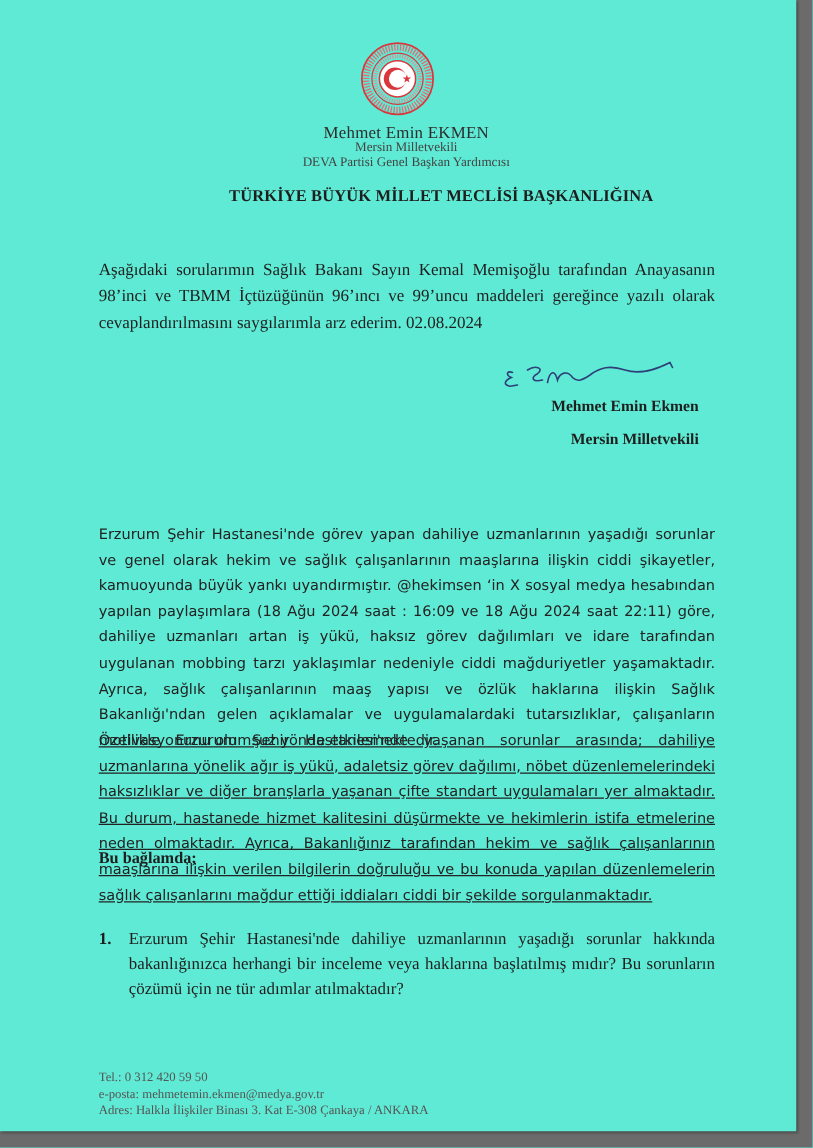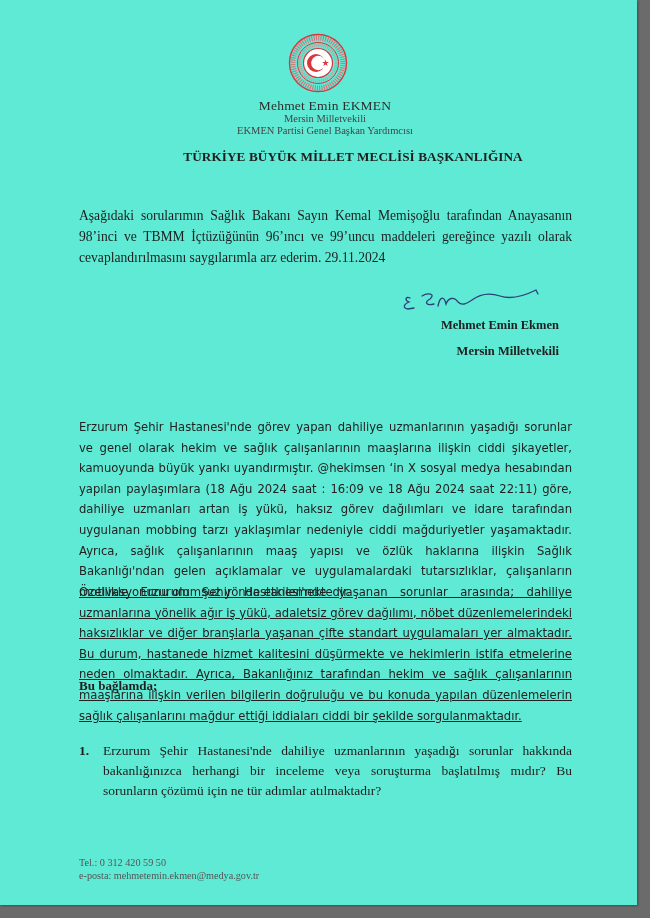--- a/index.html
+++ b/index.html
@@ -83,44 +83,45 @@
     <circle cx="30" cy="30" r="20.5" fill="none" stroke="#d9363e" stroke-width="1"></circle>
     <circle cx="30" cy="30" r="18" fill="none" stroke="#e58a8e" stroke-width="3" stroke-dasharray="0.8 1.2"></circle>
     <circle cx="30" cy="30" r="14.5" fill="#fff" stroke="#d9363e" stroke-width="1.2"></circle>
     <circle cx="28" cy="30" r="9" fill="#d9363e"></circle>
     <circle cx="30.3" cy="30" r="7.2" fill="#fff"></circle>
     <polygon points="37.5,26.5 38.3,29 40.9,29 38.8,30.5 39.6,33 37.5,31.5 35.4,33 36.2,30.5 34.1,29 36.7,29" fill="#d9363e"></polygon>
   </svg>
 
   <div class="hdr hdr-name serif">Mehmet Emin EKMEN</div>
   <div class="hdr hdr-role serif">Mersin Milletvekili</div>
-  <div class="hdr hdr-party serif">EKMEN Partisi Genel Başkan Yardımcısı</div>
+  <div class="hdr hdr-party serif">DEVA Partisi Genel Başkan Yardımcısı</div>
 
   <div class="title serif">TÜRKİYE BÜYÜK MİLLET MECLİSİ BAŞKANLIĞINA</div>
 
-  <div class="intro serif">Aşağıdaki sorularımın Sağlık Bakanı Sayın Kemal Memişoğlu tarafından Anayasanın 98’inci ve TBMM İçtüzüğünün 96’ıncı ve 99’uncu maddeleri gereğince yazılı olarak cevaplandırılmasını saygılarımla arz ederim. 29.11.2024</div>
+  <div class="intro serif">Aşağıdaki sorularımın Sağlık Bakanı Sayın Kemal Memişoğlu tarafından Anayasanın 98’inci ve TBMM İçtüzüğünün 96’ıncı ve 99’uncu maddeleri gereğince yazılı olarak cevaplandırılmasını saygılarımla arz ederim. 02.08.2024</div>
 
   <svg class="signature" viewBox="0 0 150 32">
     <path d="M10 18 C 6 16, 4 20, 9 22 C 4 24, 2 28, 8 29 L 14 28" fill="none" stroke="#2f3f7a" stroke-width="1.3" stroke-linecap="round"></path>
     <path d="M22 16 C 28 12, 36 14, 30 19 C 24 22, 26 26, 34 24" fill="none" stroke="#2f3f7a" stroke-width="1.3" stroke-linecap="round"></path>
     <path d="M38 26 C 40 16, 44 16, 46 24 C 48 18, 54 16, 58 22 C 62 26, 66 24, 72 20 C 80 14, 88 12, 100 16 C 112 20, 124 16, 136 10 L 138 14" fill="none" stroke="#2f3f7a" stroke-width="1.3" stroke-linecap="round"></path>
   </svg>
 
   <div class="sig-name serif">Mehmet Emin Ekmen</div>
   <div class="sig-title serif">Mersin Milletvekili</div>
 
   <div class="para para1 sans">Erzurum Şehir Hastanesi'nde görev yapan dahiliye uzmanlarının yaşadığı sorunlar ve genel olarak hekim ve sağlık çalışanlarının maaşlarına ilişkin ciddi şikayetler, kamuoyunda büyük yankı uyandırmıştır. @hekimsen ‘in X sosyal medya hesabından yapılan paylaşımlara (18 Ağu 2024 saat : 16:09 ve 18 Ağu 2024 saat 22:11) göre, dahiliye uzmanları artan iş yükü, haksız görev dağılımları ve idare tarafından uygulanan mobbing tarzı yaklaşımlar nedeniyle ciddi mağduriyetler yaşamaktadır. Ayrıca, sağlık çalışanlarının maaş yapısı ve özlük haklarına ilişkin Sağlık Bakanlığı'ndan gelen açıklamalar ve uygulamalardaki tutarsızlıklar, çalışanların motivasyonunu olumsuz yönde etkilemektedir.</div>
   <div class="para para2 sans">Özellikle Erzurum Şehir Hastanesi'nde yaşanan sorunlar arasında; dahiliye uzmanlarına yönelik ağır iş yükü, adaletsiz görev dağılımı, nöbet düzenlemelerindeki haksızlıklar ve diğer branşlarla yaşanan çifte standart uygulamaları yer almaktadır. Bu durum, hastanede hizmet kalitesini düşürmekte ve hekimlerin istifa etmelerine neden olmaktadır. Ayrıca, Bakanlığınız tarafından hekim ve sağlık çalışanlarının maaşlarına ilişkin verilen bilgilerin doğruluğu ve bu konuda yapılan düzenlemelerin sağlık çalışanlarını mağdur ettiği iddiaları ciddi bir şekilde sorgulanmaktadır.</div>
 
   <div class="context serif">Bu bağlamda;</div>
 
   <div class="qlist serif">
     <div class="qitem">
       <span class="qnum">1.</span>
-      <span class="qtext">Erzurum Şehir Hastanesi'nde dahiliye uzmanlarının yaşadığı sorunlar hakkında bakanlığınızca herhangi bir inceleme veya soruşturma başlatılmış mıdır? Bu sorunların çözümü için ne tür adımlar atılmaktadır?</span>
+      <span class="qtext">Erzurum Şehir Hastanesi'nde dahiliye uzmanlarının yaşadığı sorunlar hakkında bakanlığınızca herhangi bir inceleme veya haklarına başlatılmış mıdır? Bu sorunların çözümü için ne tür adımlar atılmaktadır?</span>
     </div>
   </div>
 
   <div class="footer serif">
     <div class="footer-row">Tel.: 0 312 420 59 50</div>
     <div class="footer-row">e-posta: mehmetemin.ekmen@medya.gov.tr</div>
+    <div class="footer-row">Adres: Halkla İlişkiler Binası 3. Kat E-308 Çankaya / ANKARA</div>
   </div>
 </div>
 
 </body></html>

